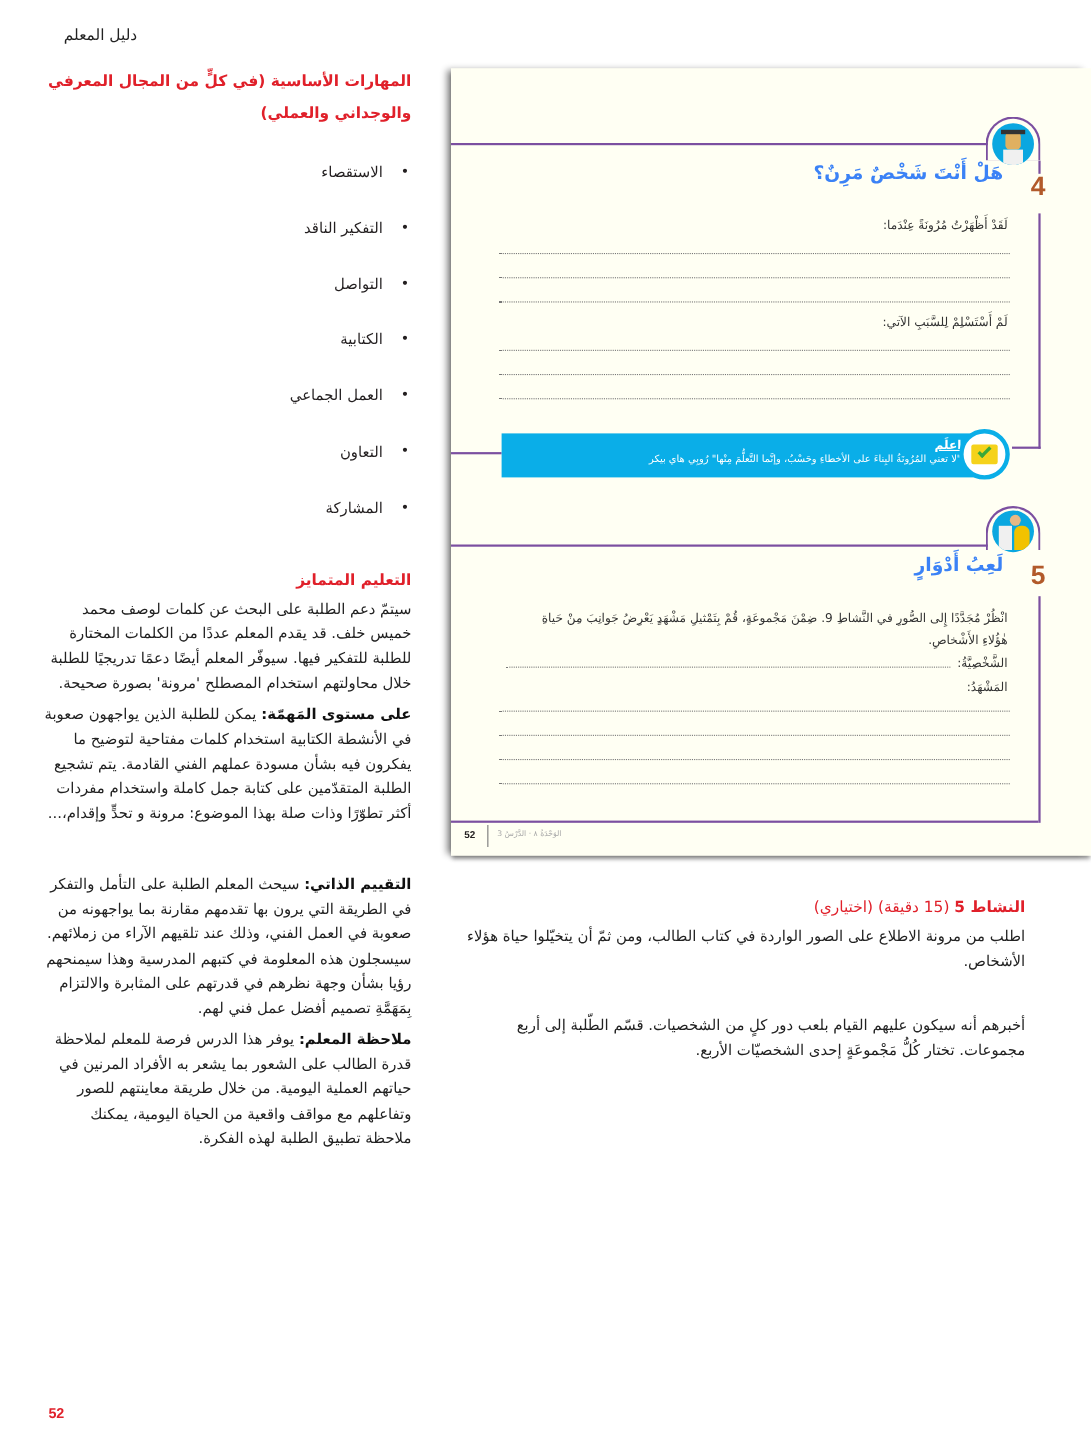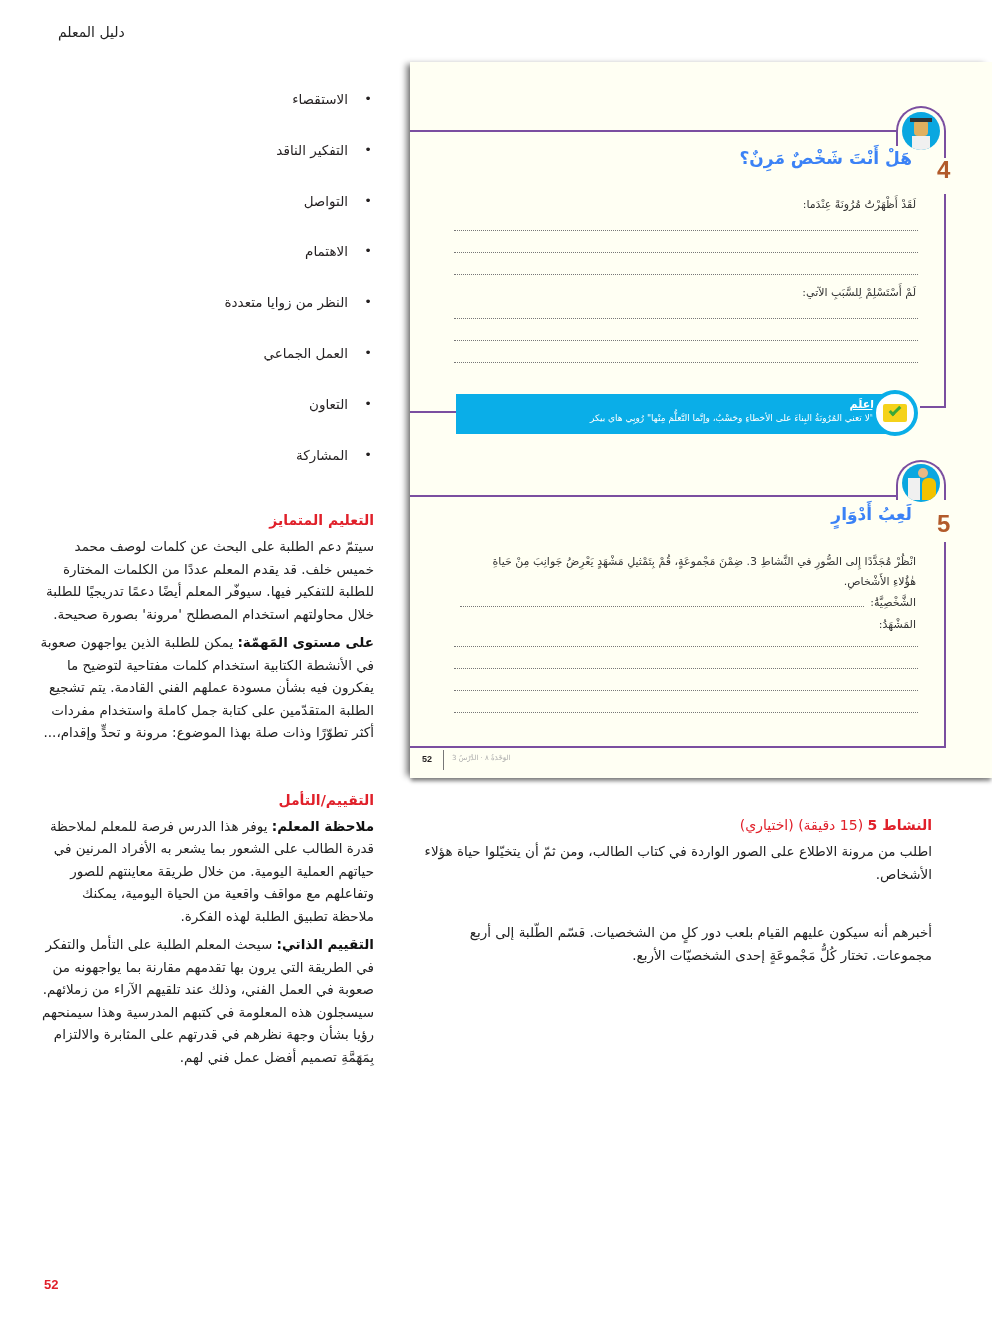--- a/index.html
+++ b/index.html
@@ -45,38 +45,37 @@
   #lower-right .p { font-size: 13.5px; line-height: 22.5px; color: #222; margin-bottom: 8px; }
 
   #footer-page-num { position: absolute; top: 1277px; left: 44px; font-size: 13px; font-weight: bold; color: #e0202a; font-family: "Liberation Sans", sans-serif; }
 </style>
 </head>
 <body>
 
 <div id="header-title">دليل المعلم</div>
 
 <div id="left-col">
+  <div class="red-heading">المهارات الأساسية (في كلٍّ من المجال المعرفي والوجداني والعملي)</div>
   <ul class="skills-list">
     <li>الاستقصاء</li>
     <li>التفكير الناقد</li>
     <li>التواصل</li>
-    <li>الاهتمام</li>
-    <li>النظر من زوايا متعددة</li>
+    <li>الكتابية</li>
     <li>العمل الجماعي</li>
     <li>التعاون</li>
     <li>المشاركة</li>
   </ul>
   <div style="height:40px"></div>
   <div class="red-heading">التعليم المتمايز</div>
   <p class="para">سيتمّ دعم الطلبة على البحث عن كلمات لوصف محمد خميس خلف. قد يقدم المعلم عددًا من الكلمات المختارة للطلبة للتفكير فيها. سيوفّر المعلم أيضًا دعمًا تدريجيًا للطلبة خلال محاولتهم استخدام المصطلح 'مرونة' بصورة صحيحة.</p>
   <p class="para"><b>على مستوى المَهمّة:</b><span> يمكن للطلبة الذين يواجهون صعوبة في الأنشطة الكتابية استخدام كلمات مفتاحية لتوضيح ما يفكرون فيه بشأن مسودة عملهم الفني القادمة. يتم تشجيع الطلبة المتقدّمين على كتابة جمل كاملة واستخدام مفردات أكثر تطوّرًا وذات صلة بهذا الموضوع: مرونة و تحدٍّ وإقدام،...</span></p>
   <div class="sec-gap"></div>
-  <div class="red-heading">التقييم/التأمل</div>
+  <p class="para"><b>التقييم الذاتي:</b><span> سيحث المعلم الطلبة على التأمل والتفكر في الطريقة التي يرون بها تقدمهم مقارنة بما يواجهونه من صعوبة في العمل الفني، وذلك عند تلقيهم الآراء من زملائهم. سيسجلون هذه المعلومة في كتبهم المدرسية وهذا سيمنحهم رؤيا بشأن وجهة نظرهم في قدرتهم على المثابرة والالتزام بِمَهَمَّةِ تصميم أفضل عمل فني لهم.</span></p>
   <p class="para"><b>ملاحظة المعلم:</b><span> يوفر هذا الدرس فرصة للمعلم لملاحظة قدرة الطالب على الشعور بما يشعر به الأفراد المرنين في حياتهم العملية اليومية. من خلال طريقة معاينتهم للصور وتفاعلهم مع مواقف واقعية من الحياة اليومية، يمكنك ملاحظة تطبيق الطلبة لهذه الفكرة.</span></p>
-  <p class="para"><b>التقييم الذاتي:</b><span> سيحث المعلم الطلبة على التأمل والتفكر في الطريقة التي يرون بها تقدمهم مقارنة بما يواجهونه من صعوبة في العمل الفني، وذلك عند تلقيهم الآراء من زملائهم. سيسجلون هذه المعلومة في كتبهم المدرسية وهذا سيمنحهم رؤيا بشأن وجهة نظرهم في قدرتهم على المثابرة والالتزام بِمَهَمَّةِ تصميم أفضل عمل فني لهم.</span></p>
 </div>
 
 <div id="book-page">
 
   <div class="pline" style="top:68px;left:0;width:488px;height:2px"></div>
   <div class="arch" style="top:44px;left:486px;width:50px;height:40px"></div>
   <div class="avatar" style="top:50px;left:492px">
     <div style="position:absolute;left:12px;top:8px;width:14px;height:16px;background:#e0b060;border-radius:4px"></div>
     <div style="position:absolute;left:8px;top:6px;width:22px;height:4px;background:#333"></div>
     <div style="position:absolute;left:10px;top:24px;width:18px;height:14px;background:#f0f0f0"></div>
@@ -109,21 +108,21 @@
   <div class="arch" style="top:398px;left:486px;width:50px;height:40px"></div>
   <div class="avatar" style="top:402px;left:492px;background:#0aa7e0">
     <div style="position:absolute;left:16px;top:4px;width:10px;height:10px;background:#e8b884;border-radius:50%"></div>
     <div style="position:absolute;left:6px;top:14px;width:12px;height:22px;background:#f0f0f0"></div>
     <div style="position:absolute;left:20px;top:14px;width:14px;height:22px;background:#f2c200;border-radius:6px 6px 0 0"></div>
   </div>
   <div class="num" style="top:448px;left:527px">5</div>
   <div class="act-title" style="top:442px;right:80px">لَعِبُ أَدْوَارٍ</div>
   <div class="pline" style="top:480px;left:534px;width:2px;height:206px"></div>
   <div class="pline" style="top:684px;left:0;width:534px;height:2px"></div>
-  <div class="prompt" style="top:490px;right:76px;width:440px;line-height:20px">انْظُرْ مُجَدَّدًا إِلى الصُّورِ في النَّشاطِ 3. ضِمْنَ مَجْموعَةٍ، قُمْ بِتَمْثيلِ مَشْهَدٍ يَعْرِضُ جَوانِبَ مِنْ حَياةِ هٰؤُلاءِ الأَشْخاصِ.</div>
+  <div class="prompt" style="top:490px;right:76px;width:440px;line-height:20px">انْظُرْ مُجَدَّدًا إِلى الصُّورِ في النَّشاطِ 9. ضِمْنَ مَجْموعَةٍ، قُمْ بِتَمْثيلِ مَشْهَدٍ يَعْرِضُ جَوانِبَ مِنْ حَياةِ هٰؤُلاءِ الأَشْخاصِ.</div>
   <div class="prompt" style="top:534px;right:76px">الشَّخْصِيَّةُ:</div>
   <div class="dots" style="top:544px;left:50px;width:404px"></div>
   <div class="prompt" style="top:556px;right:76px">المَشْهَدُ:</div>
   <div class="dots" style="top:584px;left:44px;width:464px"></div>
   <div class="dots" style="top:606px;left:44px;width:464px"></div>
   <div class="dots" style="top:628px;left:44px;width:464px"></div>
   <div class="dots" style="top:650px;left:44px;width:464px"></div>
 
   <div id="page-foot-num">52</div>
   <div id="page-foot-sep"></div>

